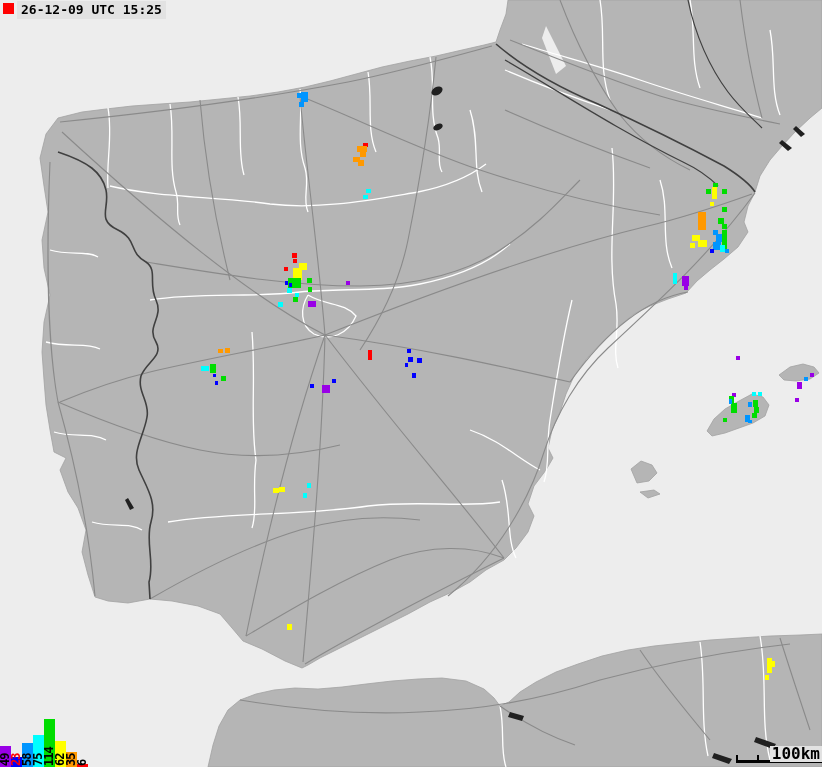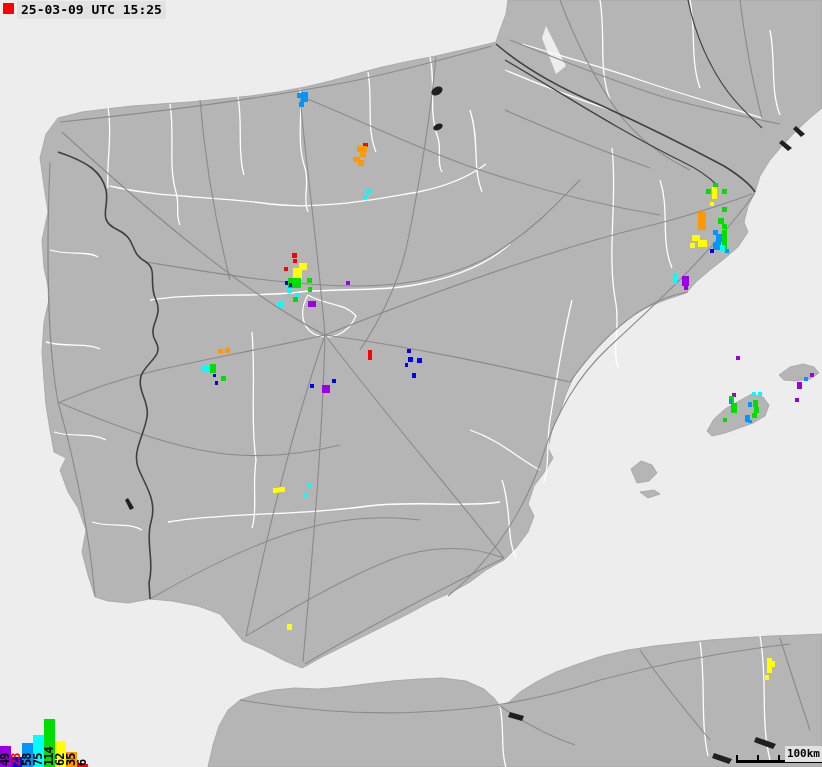--- a/index.html
+++ b/index.html
@@ -17,21 +17,21 @@
   #legend{position:absolute;left:0;bottom:0;display:flex;align-items:flex-end;}
   .lcol{position:relative;width:11px;height:62px;display:flex;align-items:flex-end;}
   .lbar{width:11px;}
   .llab{position:absolute;left:11px;bottom:1px;transform:rotate(-90deg);transform-origin:0 100%;
         font-size:12px;font-weight:bold;line-height:11px;white-space:nowrap;letter-spacing:-1px;}
   
   #scalebar{position:absolute;left:736px;top:746px;width:86px;height:21px;}
   #sb-line{position:absolute;left:0;top:14px;width:86px;height:3px;background:#000;}
   .sb-tick{position:absolute;top:9px;width:2px;height:8px;background:#000;}
   #sb-label{position:absolute;right:0;top:0;background:#e2e2e2;padding:0 2px;
-            font-size:11px;font-weight:bold;color:#000;line-height:16px;}
+            font-size:16px;font-weight:bold;color:#000;line-height:16px;}
 </style>
 </head>
 <body>
 
 <div id="app">
 
   <svg id="map" width="822" height="767" viewBox="0 0 822 767">
 
     <rect x="0" y="0" width="822" height="767" fill="#ededed"></rect>
 
@@ -233,21 +233,21 @@
       <div class="strike" style="left: 307px; top: 483px; width: 4px; height: 5px; background: rgb(0, 255, 255);"></div>
       <div class="strike" style="left: 303px; top: 493px; width: 4px; height: 5px; background: rgb(0, 255, 255);"></div>
       <div class="strike" style="left: 287px; top: 624px; width: 5px; height: 6px; background: rgb(255, 255, 0);"></div>
       <div class="strike" style="left: 767px; top: 658px; width: 5px; height: 15px; background: rgb(255, 255, 0);"></div>
       <div class="strike" style="left: 771px; top: 661px; width: 4px; height: 6px; background: rgb(255, 255, 0);"></div>
       <div class="strike" style="left: 765px; top: 675px; width: 4px; height: 5px; background: rgb(255, 255, 0);"></div>
     </div>
 
   <div id="header">
     <span id="hdr-marker" title="26-03-09 UTC 15:25" style="background: rgb(255, 0, 0);"></span>
-    <span id="hdr-text">25-03-09 UTC 15:25</span>
+    <span id="hdr-text">26-12-09 UTC 15:25</span>
   </div>
 
   <div id="legend">
       <div class="lcol">
         <div class="lbar" style="height: 21px; background: rgb(153, 0, 230);"></div>
         <span class="llab" style="color: rgb(0, 0, 0);">49</span>
       </div>
       <div class="lcol">
         <div class="lbar" style="height: 10px; background: rgb(0, 0, 255);"></div>
         <span class="llab" style="color: rgb(255, 0, 0);">23</span>

